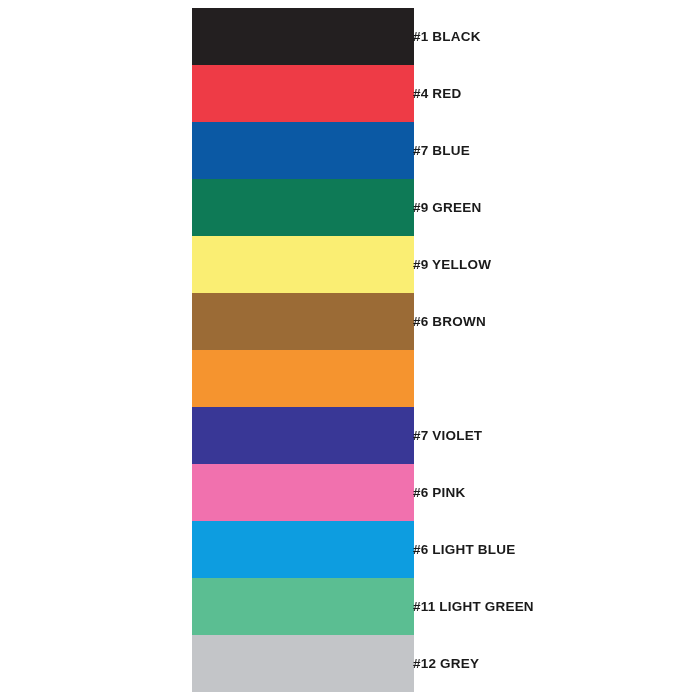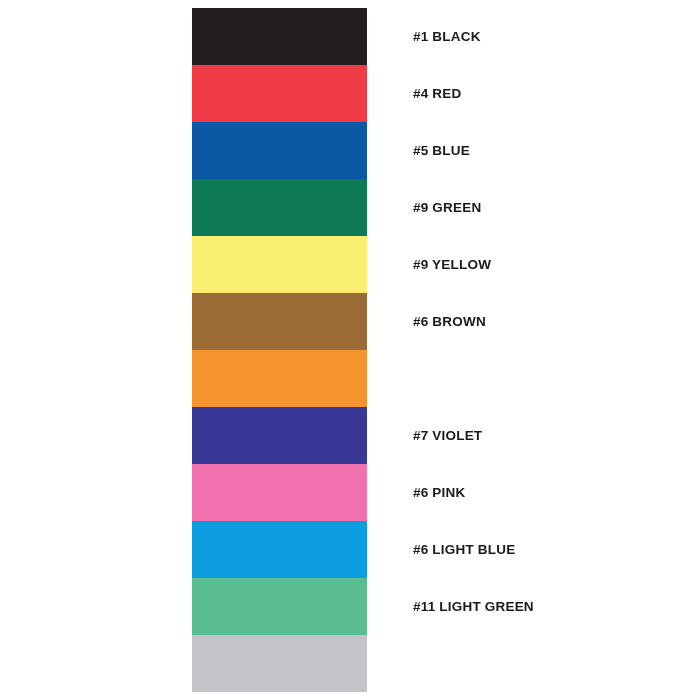--- a/index.html
+++ b/index.html
@@ -16,21 +16,21 @@
   #color-chart {
     position: relative;
     width: 700px;
     height: 700px;
     background: #ffffff;
   }
   .swatch-list {
     position: absolute;
     left: 192px;
     top: 8px;
-    width: 175px;
+    width: 222px;
     height: 684px;
     display: flex;
     flex-direction: column;
   }
   .swatch-row {
     position: relative;
     flex: 1 1 0;
     width: 100%;
   }
   .swatch-chip {
@@ -63,21 +63,21 @@
       <div class="swatch-row">
         <div class="swatch-chip" style="background: rgb(35, 31, 32);"></div>
         <div class="swatch-label">#1 BLACK</div>
       </div>
       <div class="swatch-row">
         <div class="swatch-chip" style="background: rgb(238, 59, 70);"></div>
         <div class="swatch-label">#4 RED</div>
       </div>
       <div class="swatch-row">
         <div class="swatch-chip" style="background: rgb(11, 89, 164);"></div>
-        <div class="swatch-label">#5 BLUE</div>
+        <div class="swatch-label">#7 BLUE</div>
       </div>
       <div class="swatch-row">
         <div class="swatch-chip" style="background: rgb(14, 122, 86);"></div>
         <div class="swatch-label">#9 GREEN</div>
       </div>
       <div class="swatch-row">
         <div class="swatch-chip" style="background: rgb(250, 238, 115);"></div>
         <div class="swatch-label">#9 YELLOW</div>
       </div>
       <div class="swatch-row">
@@ -98,15 +98,16 @@
       <div class="swatch-row">
         <div class="swatch-chip" style="background: rgb(13, 157, 224);"></div>
         <div class="swatch-label">#6 LIGHT BLUE</div>
       </div>
       <div class="swatch-row">
         <div class="swatch-chip" style="background: rgb(91, 190, 146);"></div>
         <div class="swatch-label">#11 LIGHT GREEN</div>
       </div>
       <div class="swatch-row">
         <div class="swatch-chip" style="background: rgb(195, 197, 200);"></div>
+        <div class="swatch-label">#12 GREY</div>
       </div>
     </div>
 </div>
 
 </body></html>

